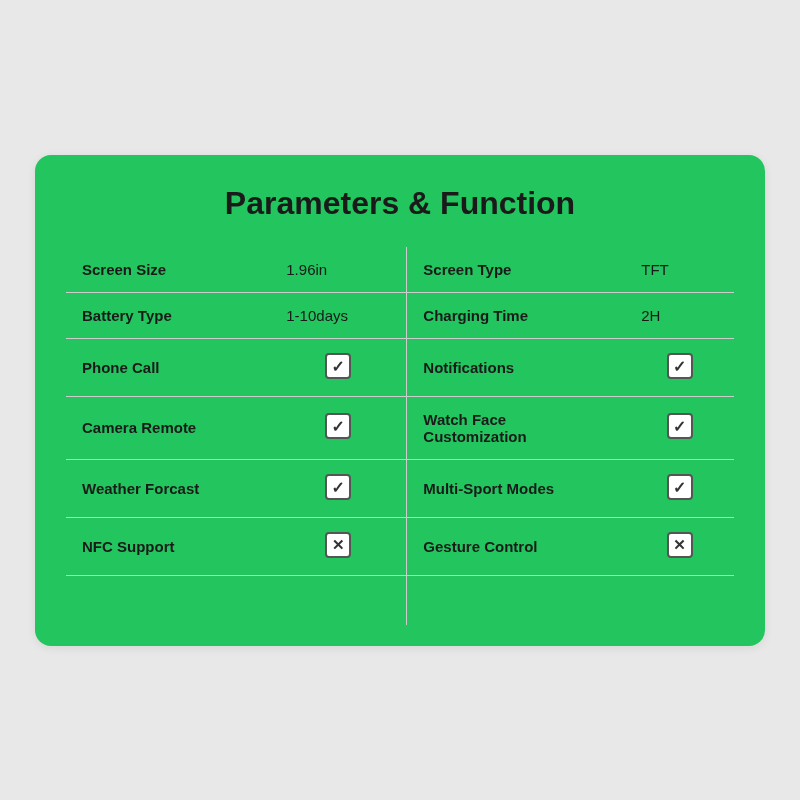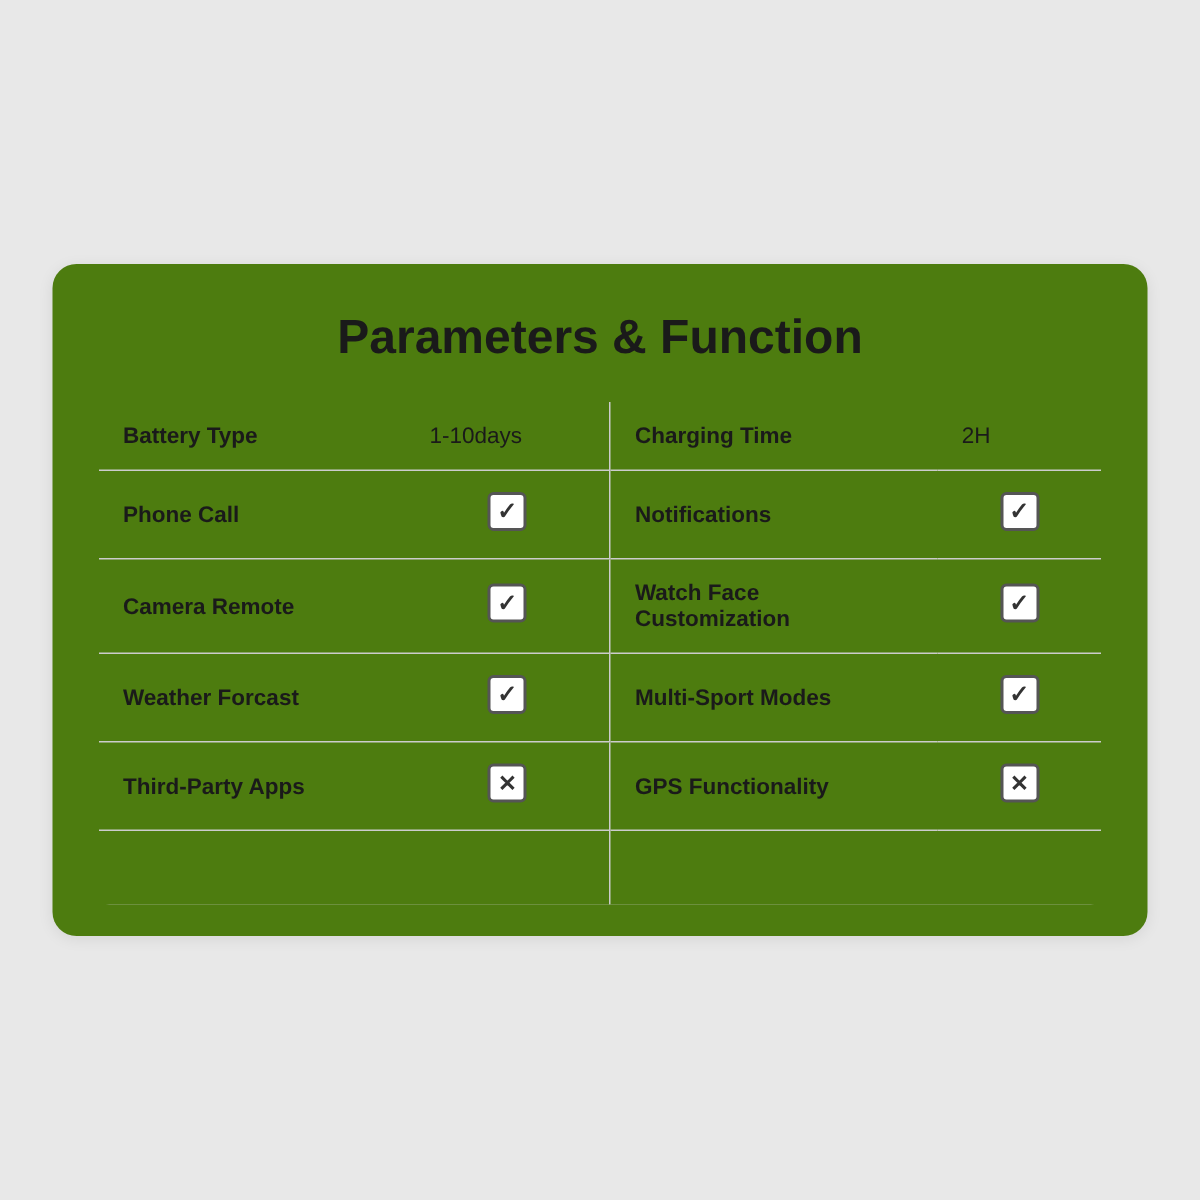--- a/index.html
+++ b/index.html
@@ -8,21 +8,21 @@
       background: #e8e8e8;
       display: flex;
       justify-content: center;
       align-items: center;
       width: 800px;
       height: 800px;
       font-family: -apple-system, BlinkMacSystemFont, 'Segoe UI', Arial, sans-serif;
     }
 
     .card {
-      background: #4d7c0f;
+      background: #22c55e;
       border-radius: 16px;
       padding: 30px 30px 20px 30px;
       width: 730px;
       box-shadow: 0 2px 10px rgba(0,0,0,0.08);
     }
 
     .page-title {
       text-align: center;
       font-size: 32px;
       font-weight: 700;
@@ -130,20 +130,26 @@
   </style>
 </head>
 <body>
 
 <div class="card">
   <h1 class="page-title">Parameters &amp; Function</h1>
 
   <table class="params-table">
     <tbody id="table-body">
         <tr>
+        <td class="label-cell">Screen Size</td>
+        <td class="value-cell">1.96in</td>
+        <td class="right-label-cell col-divider">Screen Type</td>
+        <td class="right-value-cell">TFT</td>
+      </tr>
+        <tr>
         <td class="label-cell">Battery Type</td>
         <td class="value-cell">1-10days</td>
         <td class="right-label-cell col-divider">Charging Time</td>
         <td class="right-value-cell">2H</td>
       </tr>
         <tr>
         <td class="label-cell">Phone Call</td>
         <td class="check-cell"><span class="checkbox-check"></span></td>
         <td class="right-label-cell col-divider">Notifications</td>
         <td class="check-cell"><span class="checkbox-check"></span></td>
@@ -154,23 +160,23 @@
         <td class="right-label-cell col-divider">Watch Face Customization</td>
         <td class="check-cell"><span class="checkbox-check"></span></td>
       </tr>
         <tr>
         <td class="label-cell">Weather Forcast</td>
         <td class="check-cell"><span class="checkbox-check"></span></td>
         <td class="right-label-cell col-divider">Multi-Sport Modes</td>
         <td class="check-cell"><span class="checkbox-check"></span></td>
       </tr>
         <tr>
-        <td class="label-cell">Third-Party Apps</td>
+        <td class="label-cell">NFC Support</td>
         <td class="check-cell"><span class="checkbox-x"></span></td>
-        <td class="right-label-cell col-divider">GPS Functionality</td>
+        <td class="right-label-cell col-divider">Gesture Control</td>
         <td class="check-cell"><span class="checkbox-x"></span></td>
       </tr>
         <tr class="empty-row">
         <td colspan="2"></td>
         <td colspan="2" class="col-divider"></td>
       </tr>
       </tbody>
   </table>
 </div>
 

